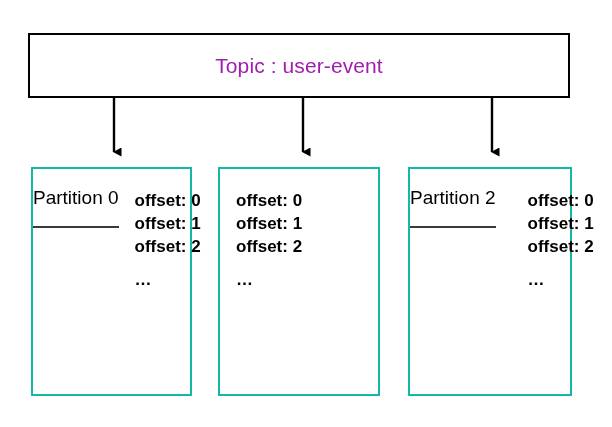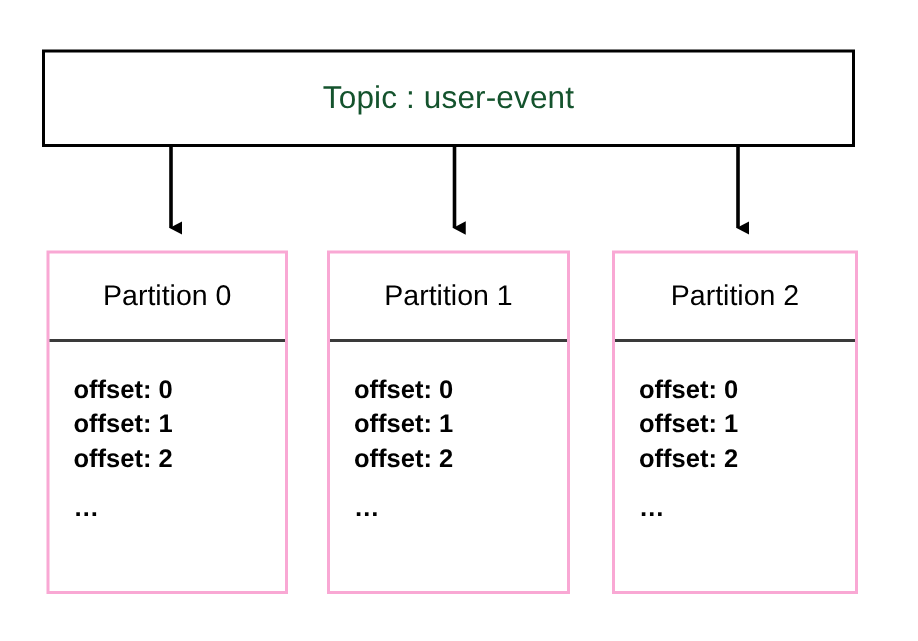--- a/index.html
+++ b/index.html
@@ -31,45 +31,44 @@
     box-sizing: border-box;
     border: 2px solid #000000;
     background: #ffffff;
     display: flex;
     align-items: center;
     justify-content: center;
   }
   .topic-label {
     font-size: 21px;
     line-height: 1;
-    color: #14532d;
+    color: #a21caf;
     letter-spacing: 0.1px;
     white-space: nowrap;
   }
 
   
   .arrow-svg {
     position: absolute;
     left: 0;
     top: 0;
     width: 612px;
     height: 427px;
     pointer-events: none;
   }
 
   
   .partition-box {
     position: absolute;
     top: 167px;
     height: 229px;
     box-sizing: border-box;
-    border: 2px solid #f9a8d4;
+    border: 2px solid #14b8a6;
     background: #ffffff;
     display: flex;
-    flex-direction: column;
   }
   .partition-header {
     height: 59px;
     box-sizing: border-box;
     border-bottom: 2px solid #3a3a3a;
     display: flex;
     align-items: center;
     justify-content: center;
     flex: 0 0 auto;
   }
@@ -125,32 +124,29 @@
     </div>
     <div class="partition-body">
       <div class="offset-line">offset: 0</div>
       <div class="offset-line">offset: 1</div>
       <div class="offset-line">offset: 2</div>
       <div class="offset-ellipsis">…</div>
     </div>
   </div>
 
   <div class="partition-box" style="left:218px; width:162px;">
-    <div class="partition-header">
-      <span class="partition-title">Partition 1</span>
-    </div>
     <div class="partition-body">
       <div class="offset-line">offset: 0</div>
       <div class="offset-line">offset: 1</div>
       <div class="offset-line">offset: 2</div>
       <div class="offset-ellipsis">…</div>
     </div>
   </div>
 
-  <div class="partition-box" style="left:408px; width:164px;">
+  <div class="partition-box" style="left:408px; width:164px;gap:16px;">
     <div class="partition-header">
       <span class="partition-title">Partition 2</span>
     </div>
     <div class="partition-body">
       <div class="offset-line">offset: 0</div>
       <div class="offset-line">offset: 1</div>
       <div class="offset-line">offset: 2</div>
       <div class="offset-ellipsis">…</div>
     </div>
   </div>

